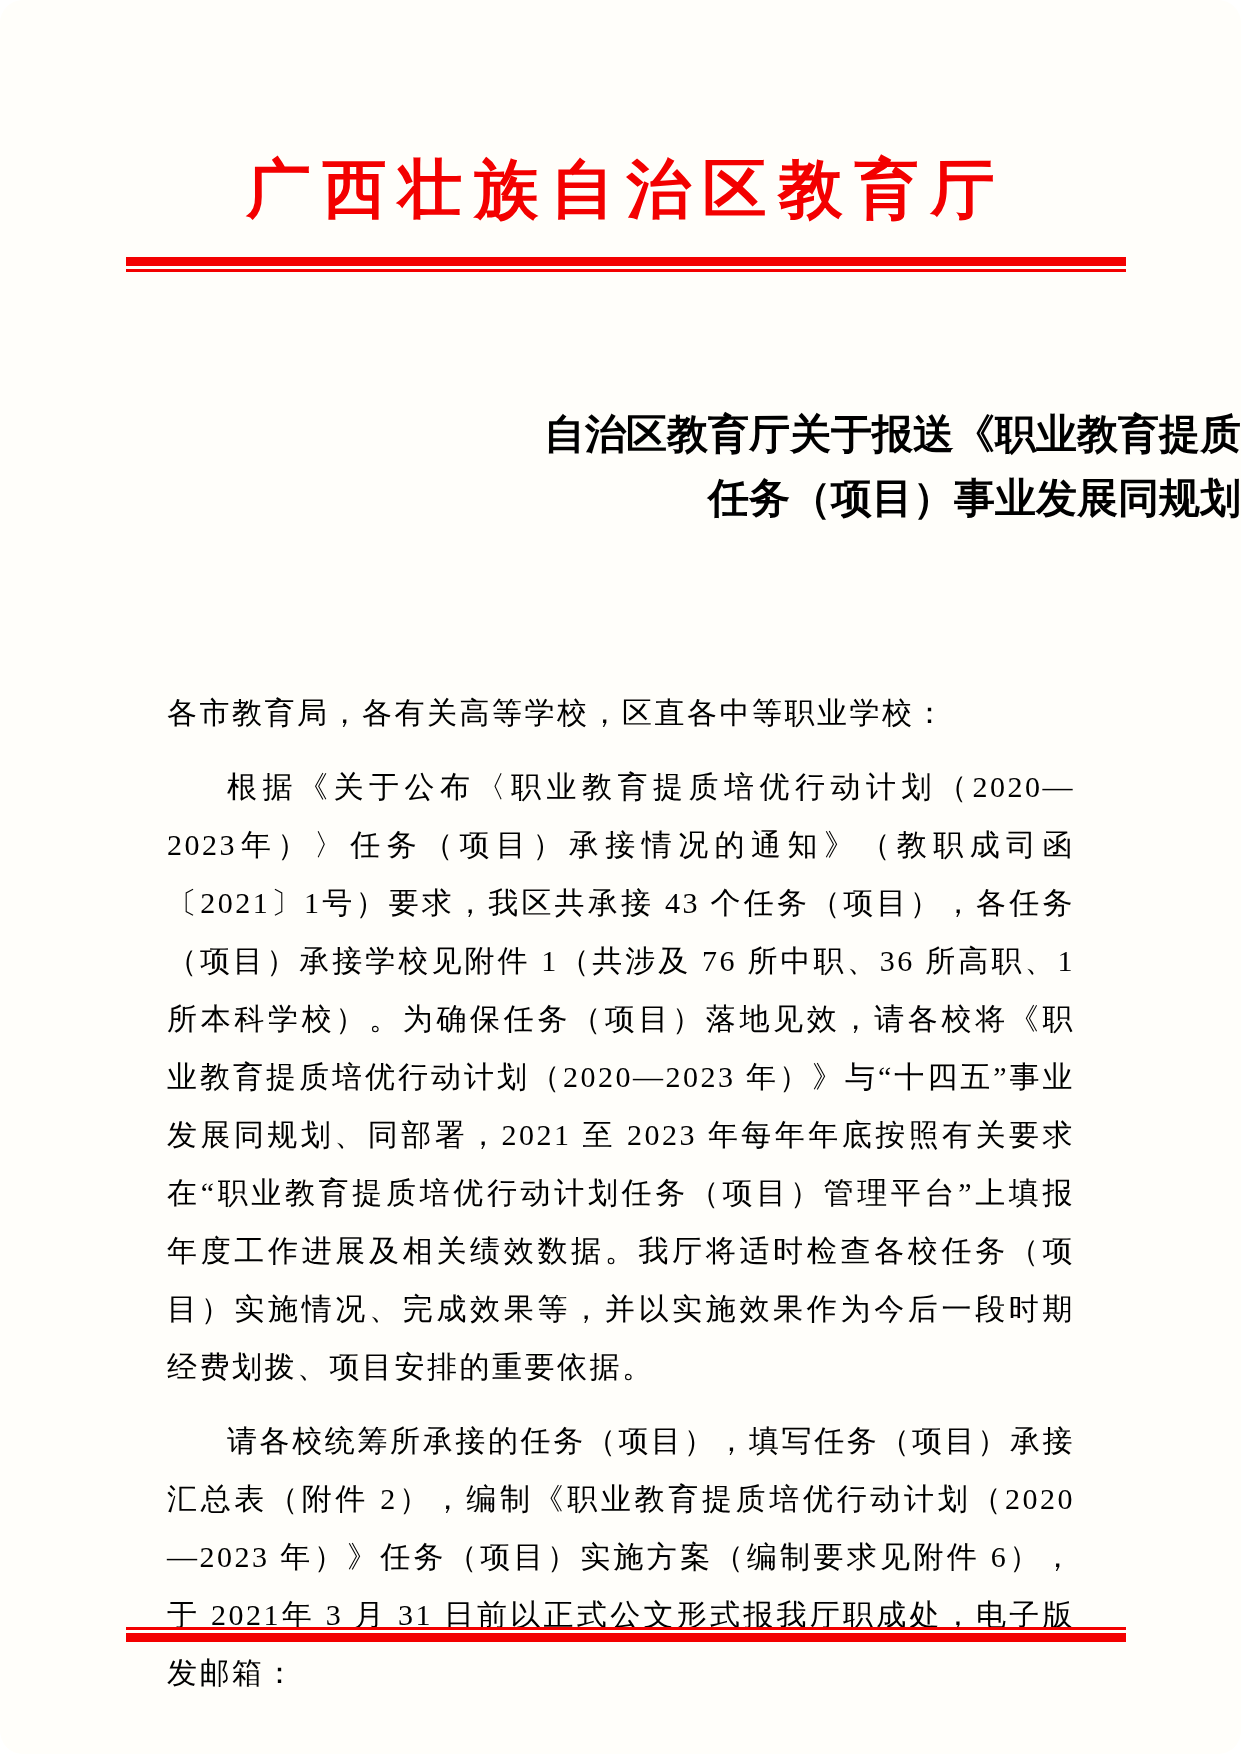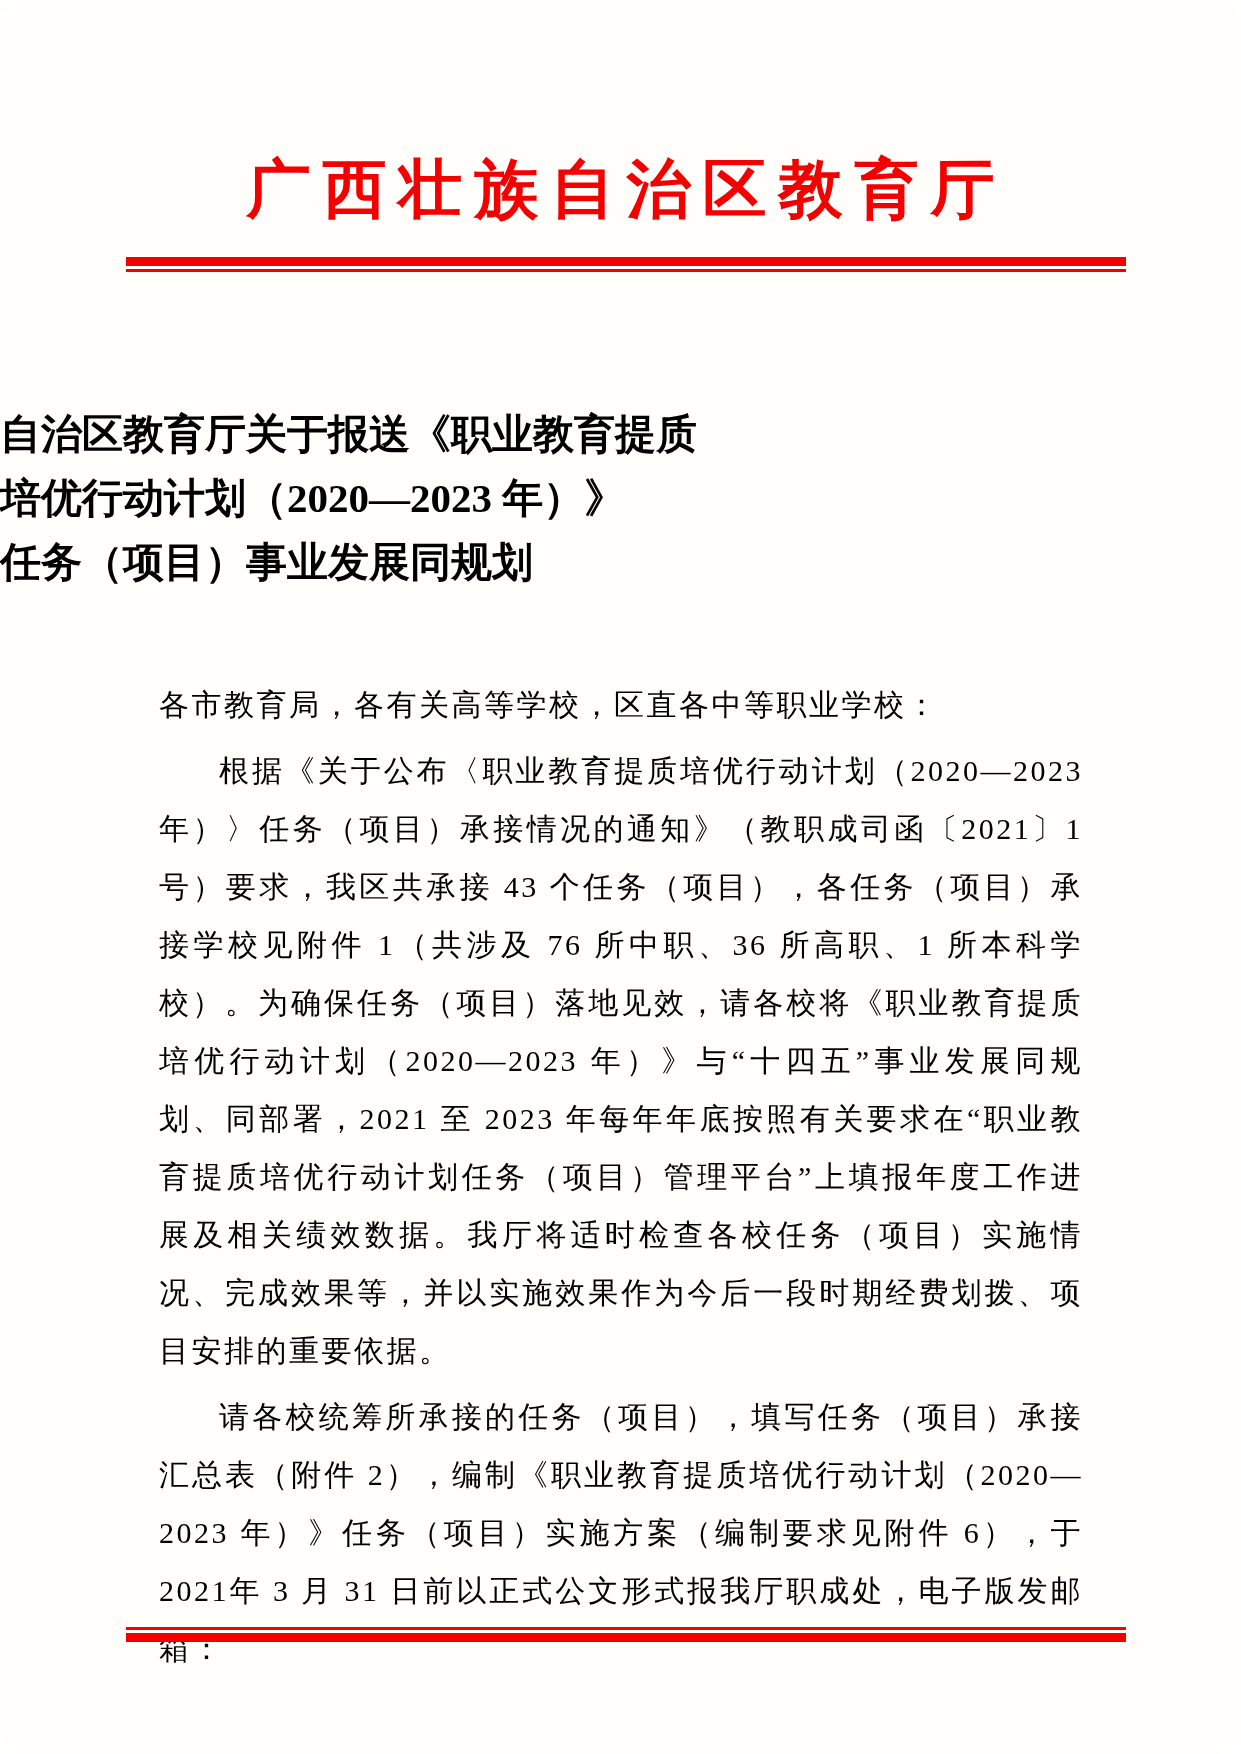--- a/index.html
+++ b/index.html
@@ -46,37 +46,37 @@
     right: 159px;
     font-size: 29px;
     line-height: 1.2;
     white-space: nowrap;
   }
   .doc-title {
     position: absolute;
     top: 402px;
     left: 0;
     width: 100%;
-    text-align: left;
+    text-align: right;
     font-size: 41px;
     font-weight: bold;
     line-height: 64px;
   }
   .body-text {
     position: absolute;
     top: 668px;
     left: 151px;
     width: 940px;
     font-size: 30px;
     line-height: 58px;
     text-align: justify;
     letter-spacing: 2.5px;
   }
   .body-text p {
-    margin: 8px;
+    margin: 16px;
     padding: 0;
   }
   .body-text p.indent {
     text-indent: 2em;
   }
 </style>
 </head>
 <body>
 
 <div class="page" style="background: rgb(255, 254, 250); border-radius: 23px;">
@@ -85,21 +85,20 @@
 
   <div class="rule rule-top">
     <div class="thick" style="background: rgb(243, 0, 0);"></div>
     <div class="gap"></div>
     <div class="thin" style="background: rgb(243, 0, 0);"></div>
   </div>
 
 
   <div class="doc-title">
     <div>自治区教育厅关于报送《职业教育提质</div>
-    <div>培优行动计划（2020—2023 年）》</div>
     <div>任务（项目）事业发展同规划</div>
   </div>
 
   <div class="body-text">
     <p>各市教育局，各有关高等学校，区直各中等职业学校：</p>
     <p class="indent">根据《关于公布〈职业教育提质培优行动计划（2020—2023年）〉任务（项目）承接情况的通知》（教职成司函〔2021〕1号）要求，我区共承接 43 个任务（项目），各任务（项目）承接学校见附件 1（共涉及 76 所中职、36 所高职、1 所本科学校）。为确保任务（项目）落地见效，请各校将《职业教育提质培优行动计划（2020—2023 年）》与“十四五”事业发展同规划、同部署，2021 至 2023 年每年年底按照有关要求在“职业教育提质培优行动计划任务（项目）管理平台”上填报年度工作进展及相关绩效数据。我厅将适时检查各校任务（项目）实施情况、完成效果等，并以实施效果作为今后一段时期经费划拨、项目安排的重要依据。</p>
     <p class="indent">请各校统筹所承接的任务（项目），填写任务（项目）承接汇总表（附件 2），编制《职业教育提质培优行动计划（2020—2023 年）》任务（项目）实施方案（编制要求见附件 6），于 2021年 3 月 31 日前以正式公文形式报我厅职成处，电子版发邮箱：</p>
   </div>
 
   <div class="rule rule-bottom">

